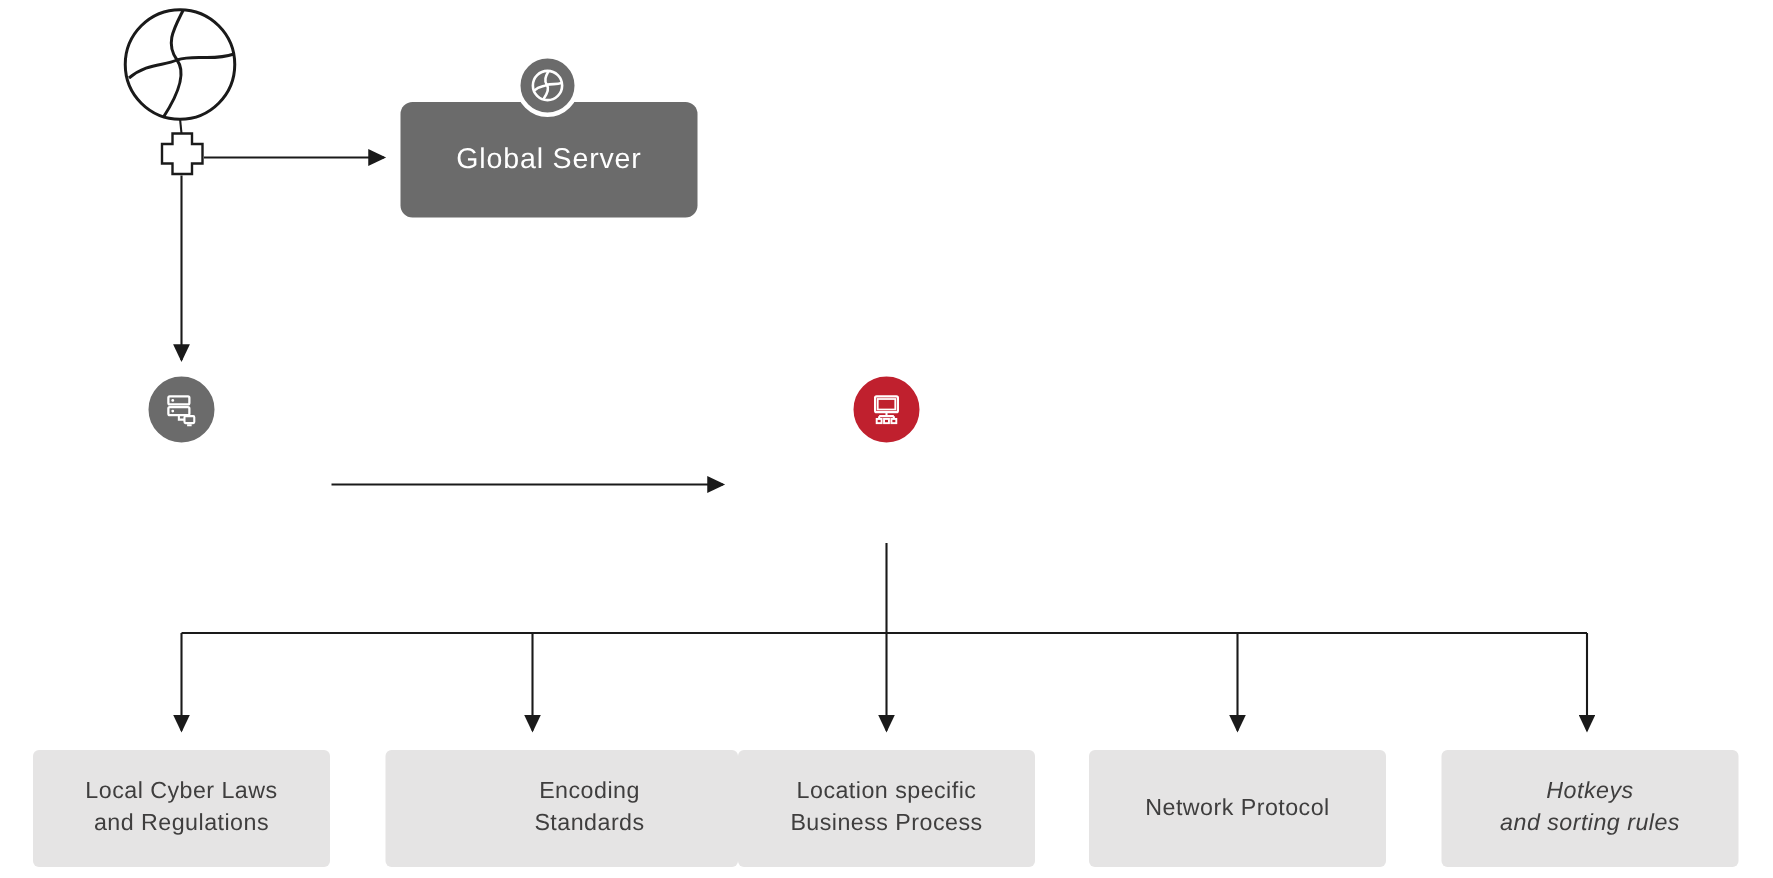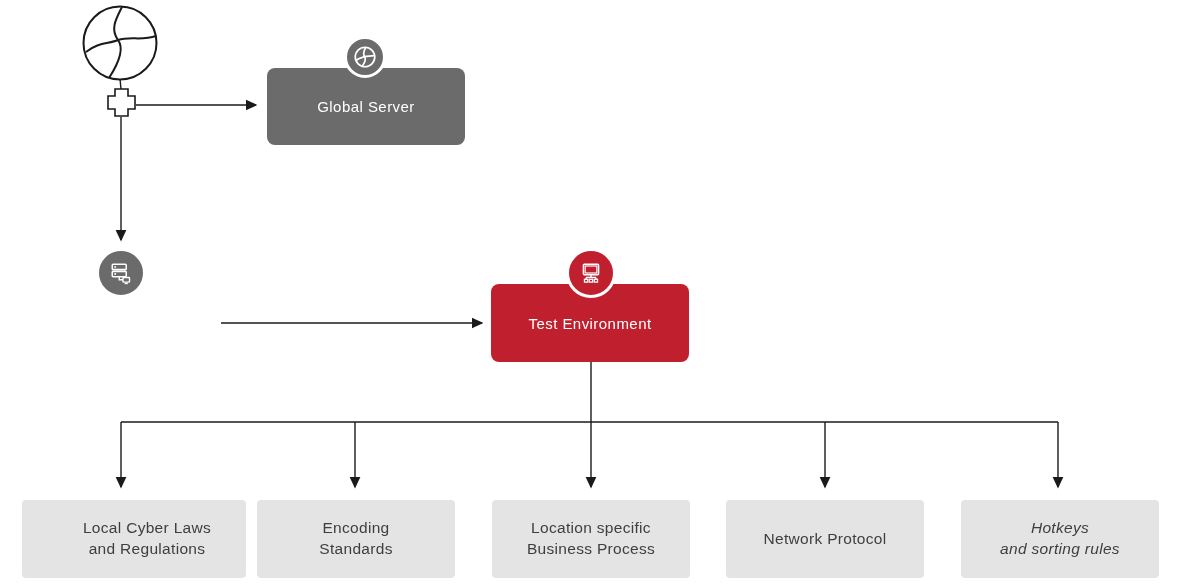--- a/index.html
+++ b/index.html
@@ -22,21 +22,21 @@
   }
   .node {
     position: absolute;
     width: 198px;
     height: 77px;
     border-radius: 8px;
     display: flex;
     align-items: center;
     justify-content: center;
     color: #ffffff;
-    font-size: 15px;
+    font-size: 19px;
     letter-spacing: 0.03em;
     text-align: center;
   }
   .node.dark { background: #6b6b6b; }
   .node.red  { background: #c0202e; }
   .badge {
     position: absolute;
     border-radius: 50%;
     border: 3px solid #ffffff;
     display: flex;
@@ -130,42 +130,39 @@
       <rect x="4.5" y="4.5" width="12" height="4.6" rx="0.8" stroke="#ffffff" stroke-width="1.3"></rect>
       <rect x="4.5" y="10.6" width="12" height="4.6" rx="0.8" stroke="#ffffff" stroke-width="1.3"></rect>
       <circle cx="7" cy="6.8" r="0.8" fill="#ffffff"></circle>
       <circle cx="7" cy="12.9" r="0.8" fill="#ffffff"></circle>
       <path d="M10.5 15.2 v2.6 h3.2" stroke="#ffffff" stroke-width="1.2" fill="none"></path>
       <rect x="13.7" y="15.8" width="5.6" height="4" rx="0.6" stroke="#ffffff" stroke-width="1.2"></rect>
       <line x1="15.2" y1="21" x2="17.8" y2="21" stroke="#ffffff" stroke-width="1.2"></line>
     </svg>
   </div>
 
-  <div class="node red" style="left:491px; top:284px; height:78px;">
-    <span>Test Environment</span>
-  </div>
   <div class="badge red" style="left:566px; top:248px; width:50px; height:50px;">
     <svg width="28" height="28" viewBox="0 0 24 24" fill="none">
       <rect x="5.5" y="4.5" width="13" height="9" rx="0.8" stroke="#ffffff" stroke-width="1.3"></rect>
       <rect x="7" y="6" width="10" height="6" stroke="#ffffff" stroke-width="1"></rect>
       <line x1="12" y1="13.5" x2="12" y2="15.8" stroke="#ffffff" stroke-width="1.2"></line>
       <line x1="7.8" y1="15.8" x2="16.2" y2="15.8" stroke="#ffffff" stroke-width="1.2"></line>
       <line x1="7.8" y1="15.8" x2="7.8" y2="17.4" stroke="#ffffff" stroke-width="1.2"></line>
       <line x1="16.2" y1="15.8" x2="16.2" y2="17.4" stroke="#ffffff" stroke-width="1.2"></line>
       <rect x="6.4" y="17.4" width="2.8" height="2.4" stroke="#ffffff" stroke-width="1.1"></rect>
       <rect x="10.6" y="17.4" width="2.8" height="2.4" stroke="#ffffff" stroke-width="1.1"></rect>
       <rect x="14.8" y="17.4" width="2.8" height="2.4" stroke="#ffffff" stroke-width="1.1"></rect>
     </svg>
   </div>
 
-  <div class="leaf" style="left:22px;padding-left:26px;">
+  <div class="leaf" style="left:22px;">
     <div class="leaf-label">Local Cyber Laws
 and Regulations</div>
   </div>
-  <div class="leaf" style="left:257px;">
+  <div class="leaf" style="left:257px;padding-left:37px;">
     <div class="leaf-label">Encoding
 Standards</div>
   </div>
   <div class="leaf" style="left:726px;">
     <div class="leaf-label">Network Protocol</div>
   </div>
   <div class="leaf" style="left:492px;">
     <div class="leaf-label">Location specific
 Business Process</div>
   </div>

